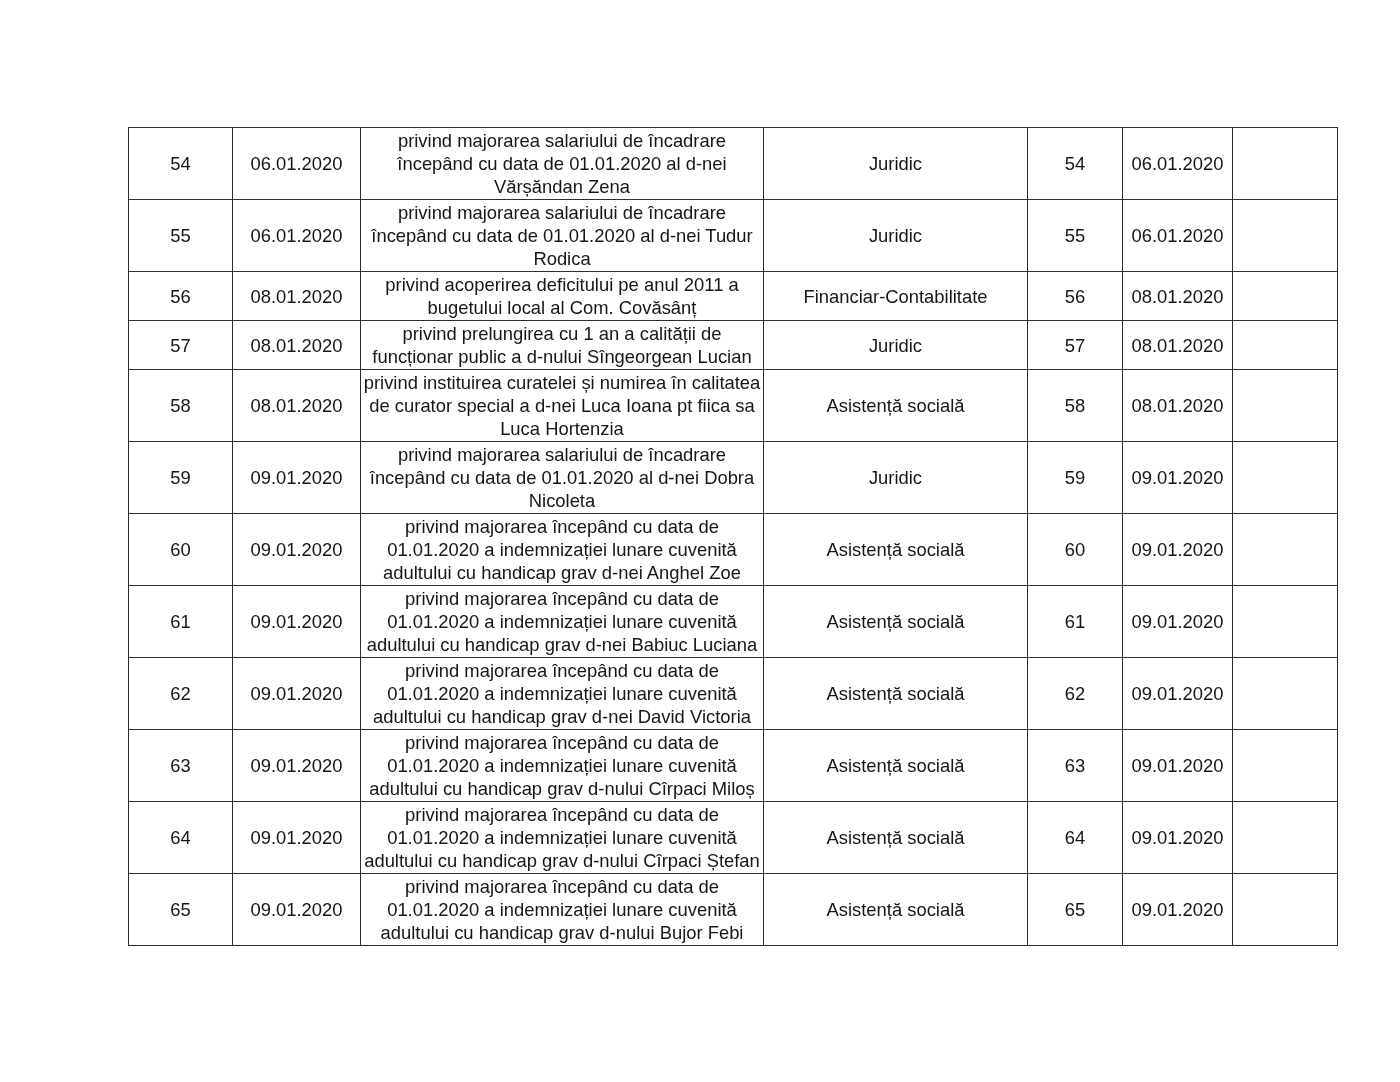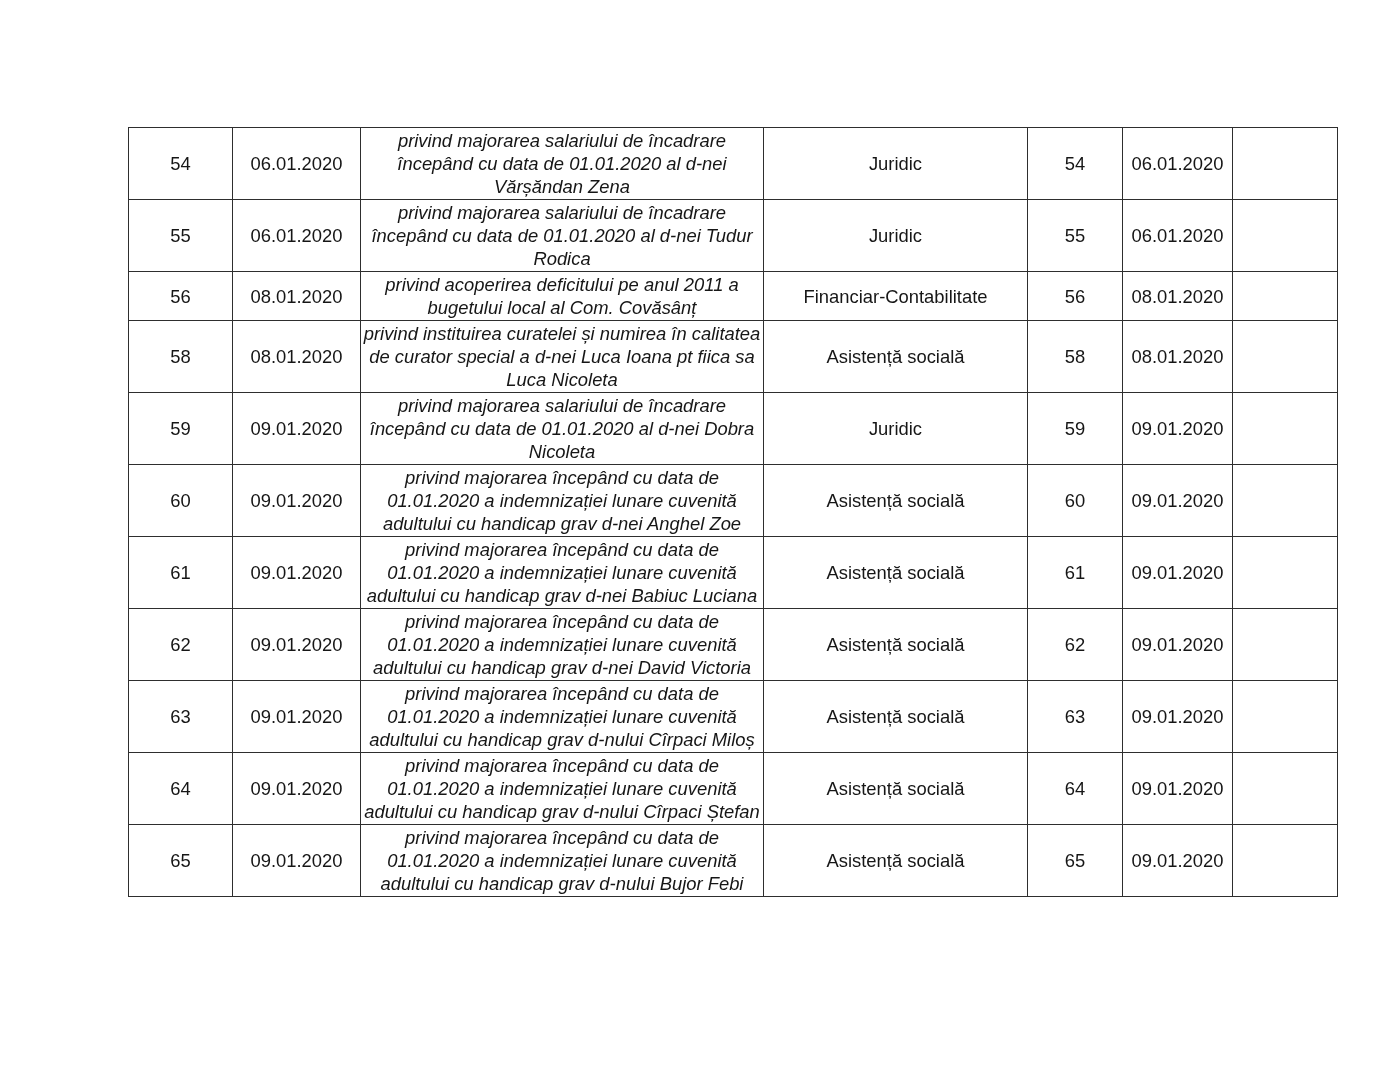--- a/index.html
+++ b/index.html
@@ -28,21 +28,20 @@
     border: 1px solid #2e2e2e;
     text-align: center;
     vertical-align: middle;
     padding: 1px 2px;
     font-size: 18.4px;
     line-height: 23px;
     overflow: hidden;
   }
   td.col-subject {
     padding: 1px 2px;
-    font-style: italic;
   }
   td.col-date, td.col-regdate {
     white-space: nowrap;
     margin-left: 27px;
   }
 </style>
 </head>
 <body>
 
 <div class="page">
@@ -79,23 +78,32 @@
         <tr>
           <td class="col-no">56</td>
           <td class="col-date">08.01.2020</td>
           <td class="col-subject">privind acoperirea deficitului pe anul 2011 a bugetului local al Com. Covăsânț</td>
           <td class="col-department">Financiar-Contabilitate</td>
           <td class="col-regno">56</td>
           <td class="col-regdate">08.01.2020</td>
           <td class="col-note"></td>
         </tr>
         <tr>
+          <td class="col-no">57</td>
+          <td class="col-date">08.01.2020</td>
+          <td class="col-subject">privind prelungirea cu 1 an a calității de funcționar public a d-nului Sîngeorgean Lucian</td>
+          <td class="col-department">Juridic</td>
+          <td class="col-regno">57</td>
+          <td class="col-regdate">08.01.2020</td>
+          <td class="col-note"></td>
+        </tr>
+        <tr>
           <td class="col-no">58</td>
           <td class="col-date">08.01.2020</td>
-          <td class="col-subject">privind instituirea curatelei și numirea în calitatea de curator special a d-nei Luca Ioana pt fiica sa Luca Nicoleta</td>
+          <td class="col-subject">privind instituirea curatelei și numirea în calitatea de curator special a d-nei Luca Ioana pt fiica sa Luca Hortenzia</td>
           <td class="col-department">Asistență socială</td>
           <td class="col-regno">58</td>
           <td class="col-regdate">08.01.2020</td>
           <td class="col-note"></td>
         </tr>
         <tr>
           <td class="col-no">59</td>
           <td class="col-date">09.01.2020</td>
           <td class="col-subject">privind majorarea salariului de încadrare începând cu data de 01.01.2020 al d-nei Dobra Nicoleta</td>
           <td class="col-department">Juridic</td>

